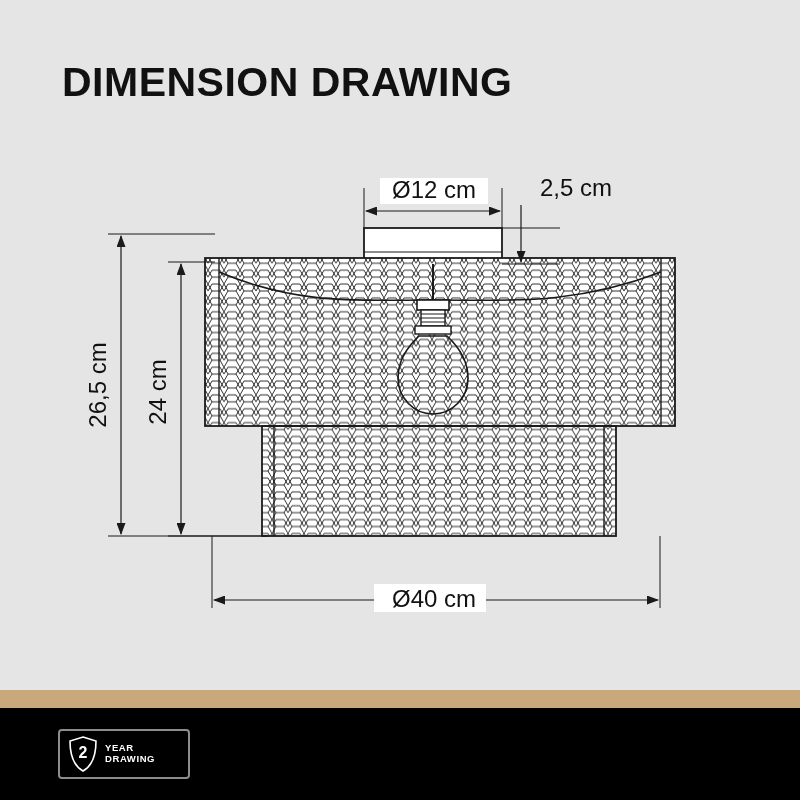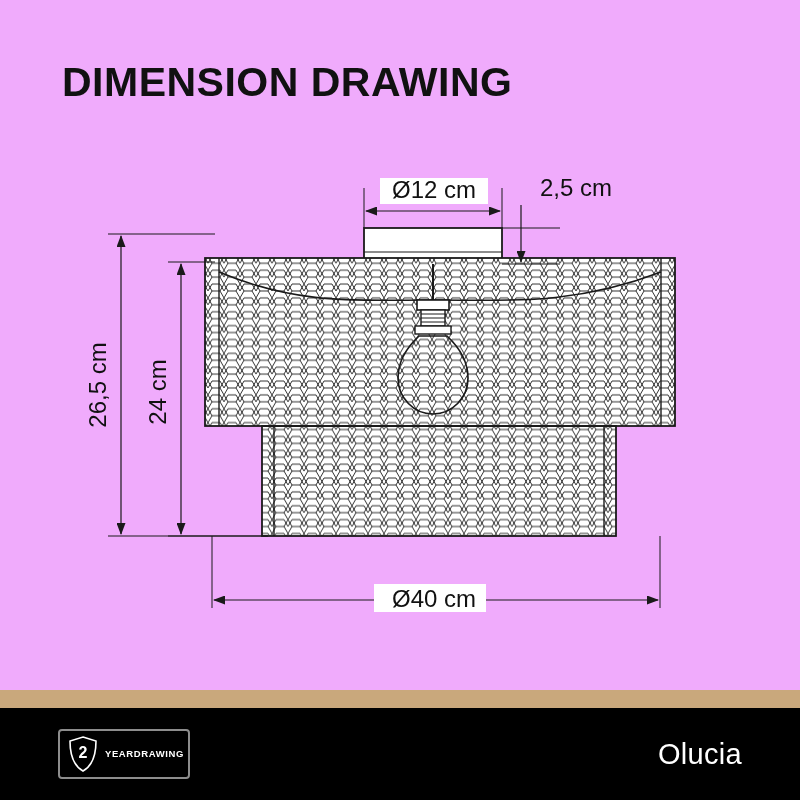--- a/index.html
+++ b/index.html
@@ -6,21 +6,21 @@
   html, body {
     margin: 0; padding: 0;
     width: 800px; height: 800px;
     background: #ffffff;
     font-family: "Liberation Sans", sans-serif;
     overflow: hidden;
   }
   #page {
     position: relative;
     width: 800px; height: 800px;
-    background: #f0abfc;
+    background: #e5e5e5;
   }
 
   
   .title {
     position: absolute;
     left: 62px; top: 62px;
     font-size: 41px;
     font-weight: bold;
     letter-spacing: 0.5px;
     color: #111111;
@@ -84,25 +84,24 @@
     display: flex;
     align-items: center;
     justify-content: center;
     color: #ffffff;
     font-size: 16px;
     font-weight: bold;
     padding-bottom: 2px;
   }
   .warranty-text {
     display: flex;
-    flex-direction: row;
+    flex-direction: column;
     justify-content: center;
     color: #ffffff;
     line-height: 1.15;
-    align-items: center;
   }
   .warranty-text span {
     font-size: 9.5px;
     letter-spacing: 0.6px;
     font-weight: bold;
   }
 </style>
 </head>
 <body>
 
@@ -219,16 +218,15 @@
           <path d="M15,1 L28,5 C28,20 24,30 15,35 C6,30 2,20 2,5 Z" fill="none" stroke="#ffffff" stroke-width="1.6"></path>
         </svg>
         <div class="warranty-num">2</div>
       </div>
       <div class="warranty-text">
         <span>YEAR</span>
         <span>DRAWING</span>
       </div>
     </div>
 
-    <div class="brand">Olucia</div>
   </div>
 
 </div>
 
 </body></html>

